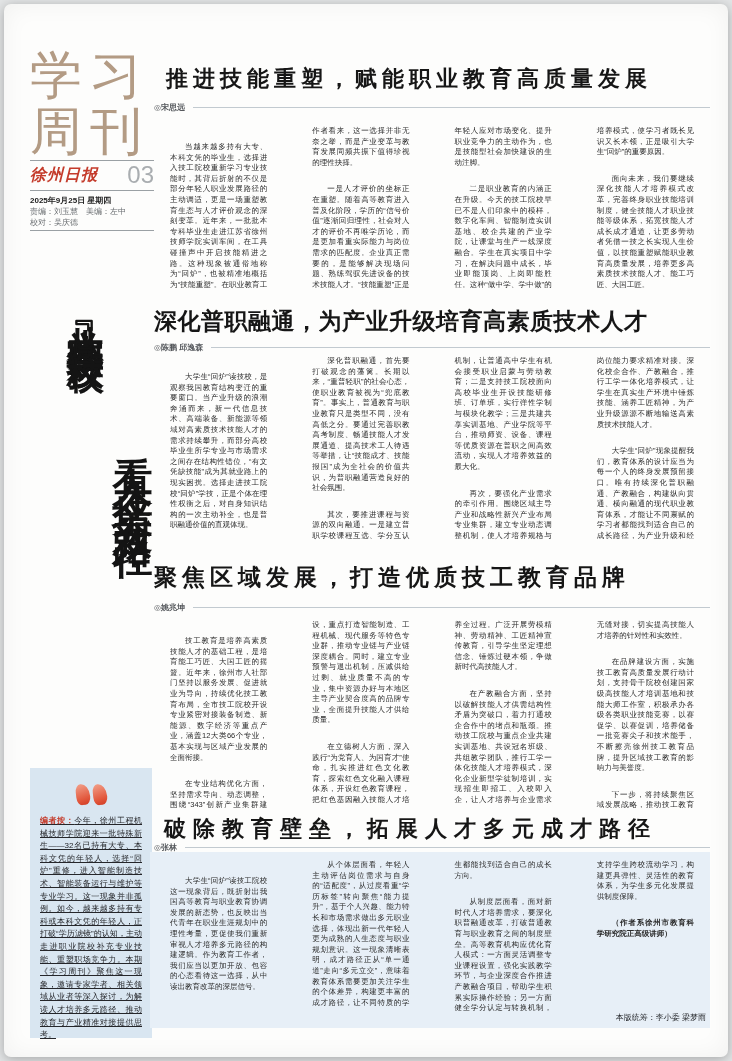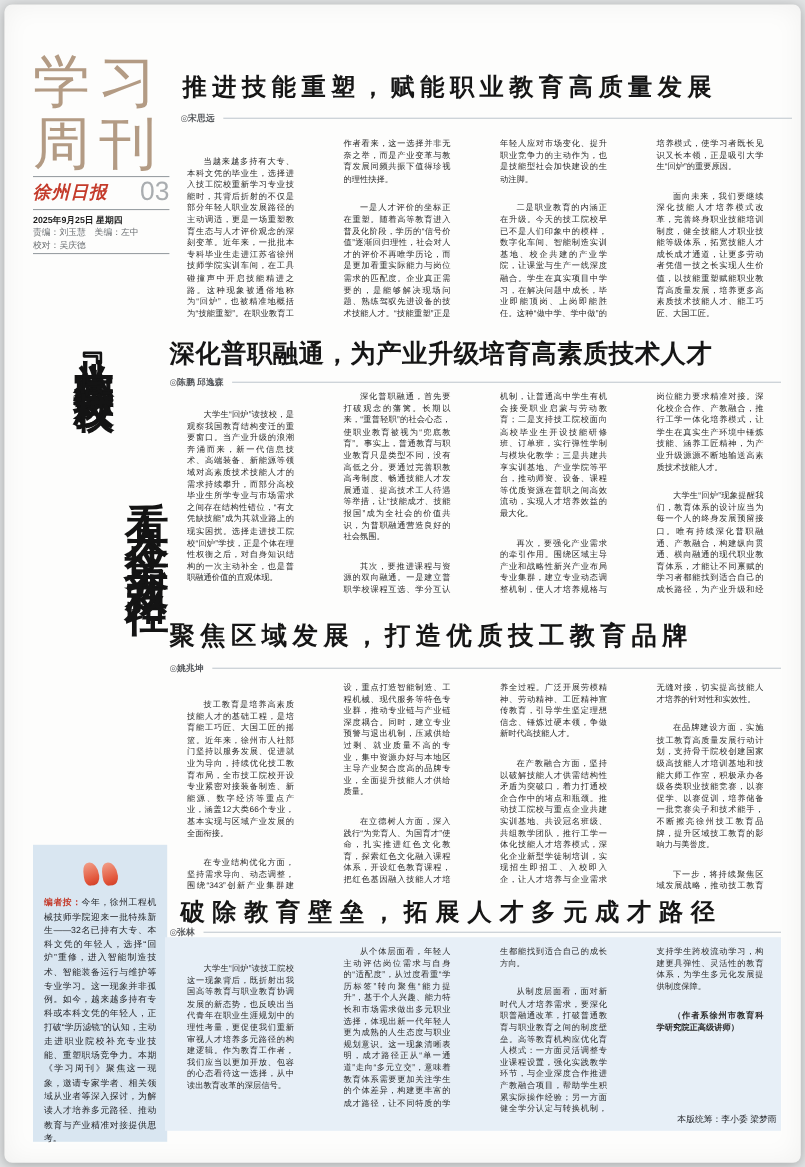--- a/index.html
+++ b/index.html
@@ -23,32 +23,32 @@
   .date-line{color:#1c1c1c;font-weight:700;}
   .sidebar-rule3{position:absolute;left:26px;top:226px;width:124px;}
   .vtitle{writing-mode:vertical-rl;text-orientation:mixed;font-weight:900;color:#141414;
           font-family:"Liberation Sans","DejaVu Sans",sans-serif;}
   .vtitle1{position:absolute;left:56px;top:292px;font-size:37px;letter-spacing:3px;}
   .vtitle2{position:absolute;left:102px;top:420px;font-size:40px;letter-spacing:12px;}
   .editor-box{position:absolute;left:26px;top:764px;width:122px;height:270px;background:#d9e6f1;}
   .quote-icon{display:flex;justify-content:center;gap:3px;margin-top:16px;}
   .quote-drop{width:14px;height:21px;border-radius:58% 95% 60% 60%;transform:rotate(-6deg);
               background:linear-gradient(165deg,#f2a18b 0%,#e2573c 70%,#d03c24 100%);}
-  .editor-text{padding:10px 10px 0 10px;font-size:8px;line-height:12.6px;color:#25262a;text-align:justify;}
+  .editor-text{padding:10px 10px 0 10px;font-size:8px;line-height:12.6px;color:#25262a;text-align:justify;text-decoration:underline;}
   .editor-label{color:#c43b2b;font-weight:800;}
   
   .main{position:absolute;left:148px;top:0;width:558px;height:1053px;}
   .headline{font-family:"Liberation Serif","DejaVu Serif",serif;font-weight:800;color:#161616;
             white-space:nowrap;}
   .h1{position:absolute;left:14px;top:60px;font-size:22px;letter-spacing:5px;}
   .h2{position:absolute;left:2px;top:302px;font-size:23px;letter-spacing:0.5px;}
   .h3{position:absolute;left:2px;top:558px;font-size:23px;letter-spacing:5px;}
   .h4{position:absolute;left:12px;top:810px;font-size:22px;letter-spacing:7px;}
   .byline-row{position:absolute;left:2px;width:556px;display:flex;align-items:center;gap:8px;}
-  .b1{top:98px;margin-left:10px;} .b2{top:338px;} .b3{top:598px;} .b4{top:838px;}
+  .b1{top:98px;} .b2{top:338px;} .b3{top:598px;} .b4{top:838px;}
   .byline{font-size:8px;color:#55585c;font-weight:600;white-space:nowrap;}
   .byline-rule{flex:1;height:1px;background:#c2cad0;}
   .body-cols{position:absolute;left:2px;width:556px;column-count:4;column-gap:13px;
              column-fill:auto;overflow:hidden;font-size:7.5px;line-height:10.6px;
              color:#2b2b2b;text-align:justify;}
   .c1{top:122px;height:174px;} .c2{top:352px;height:190px;}
   .c3{top:616px;height:192px;} .c4{top:856px;height:156px;}
   .body-cols p{margin:16px;text-indent:2em;}
   .attribution{font-weight:700;}
   .blue-band{position:absolute;left:-2px;top:848px;width:560px;height:176px;background:#e7eff7;}

